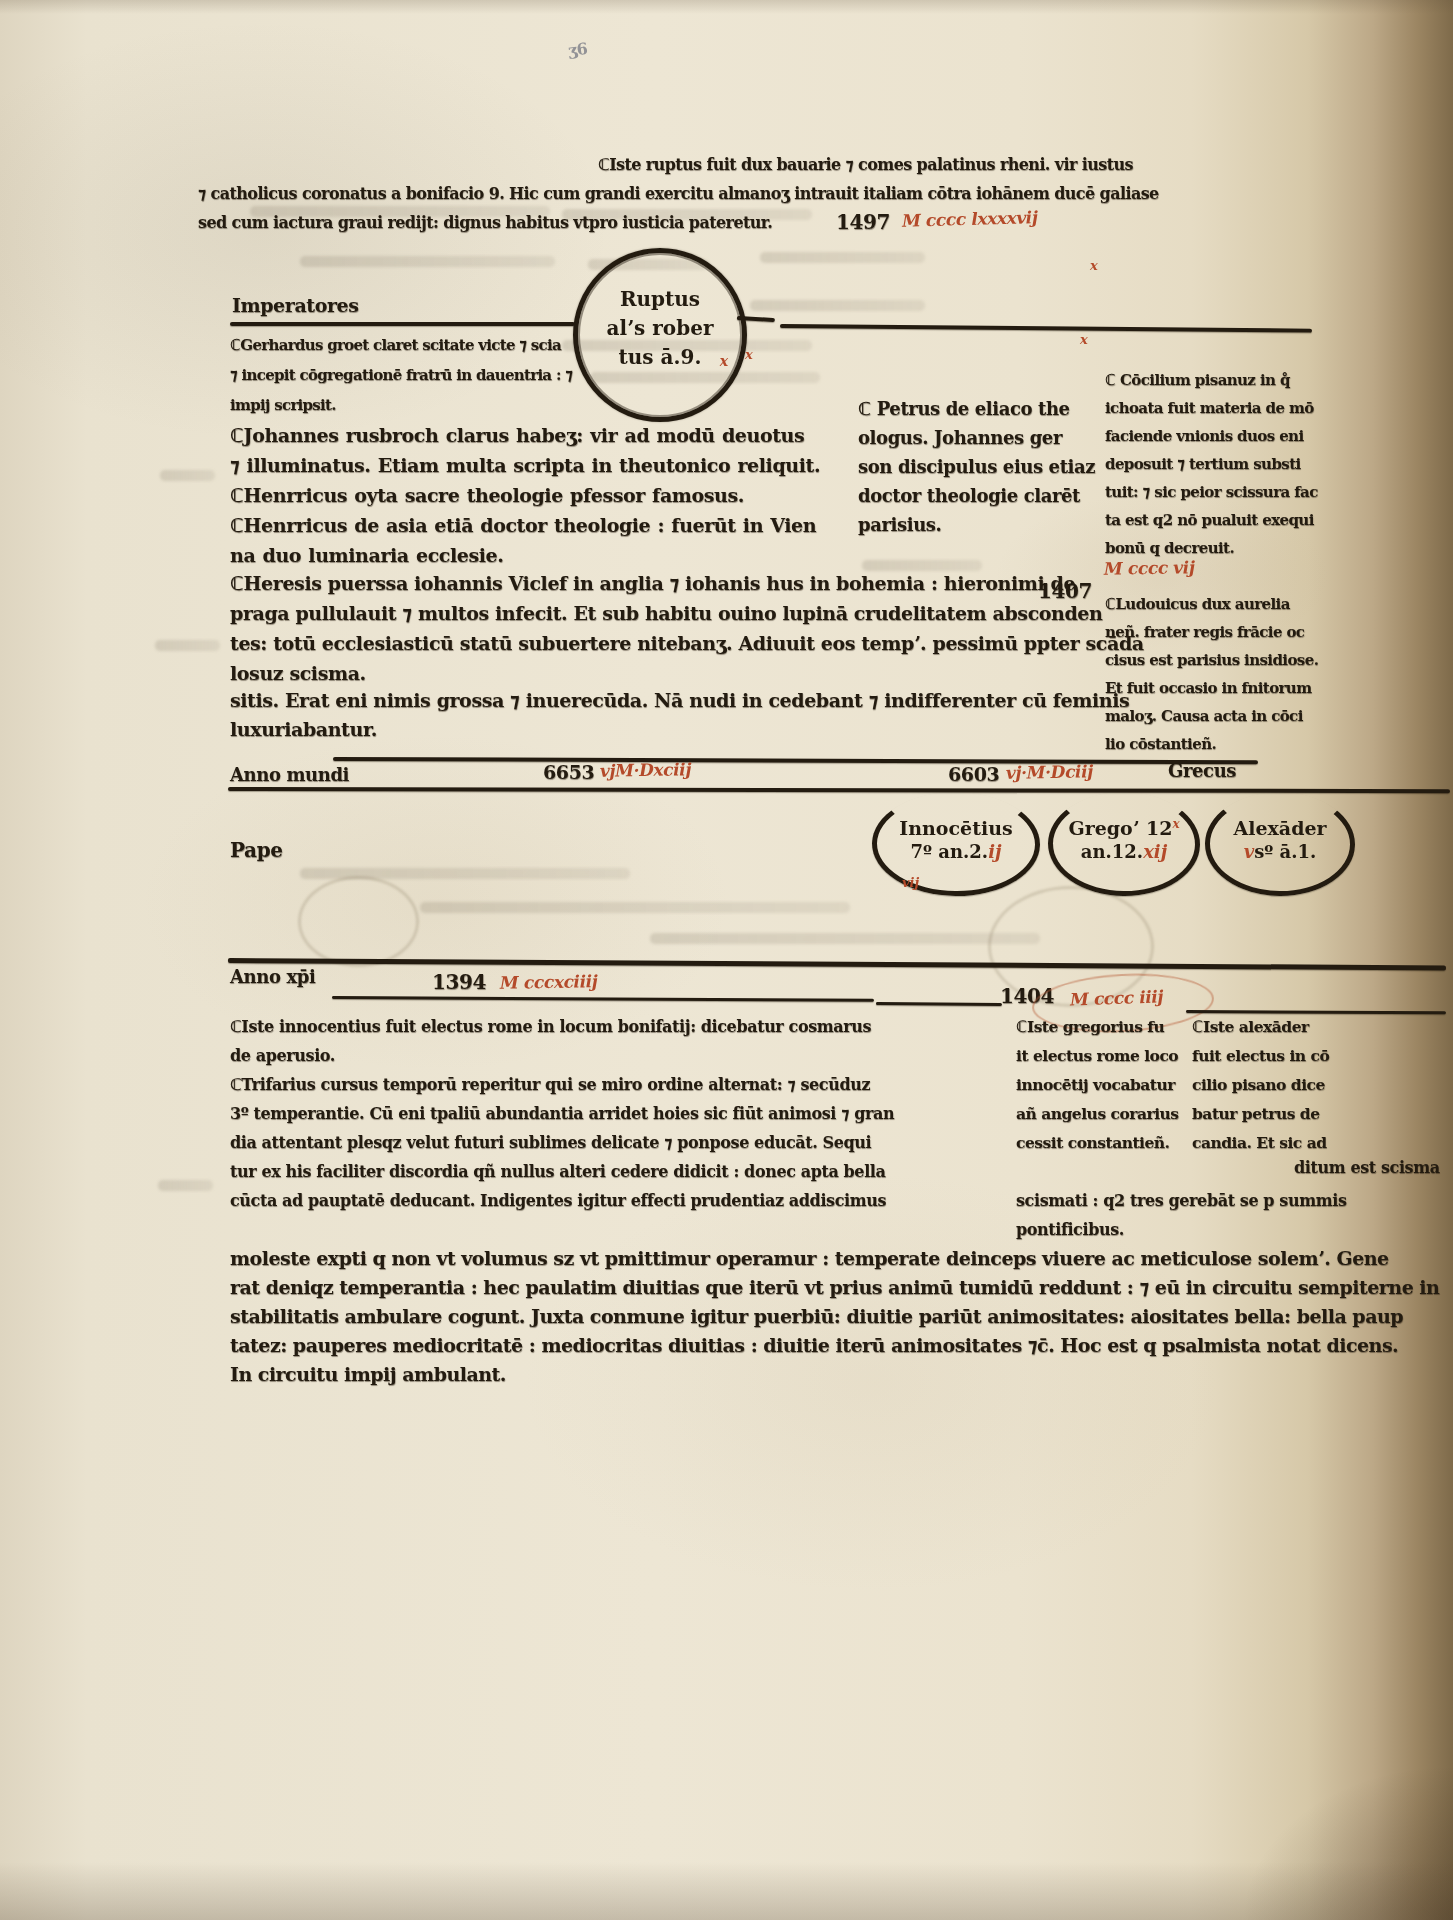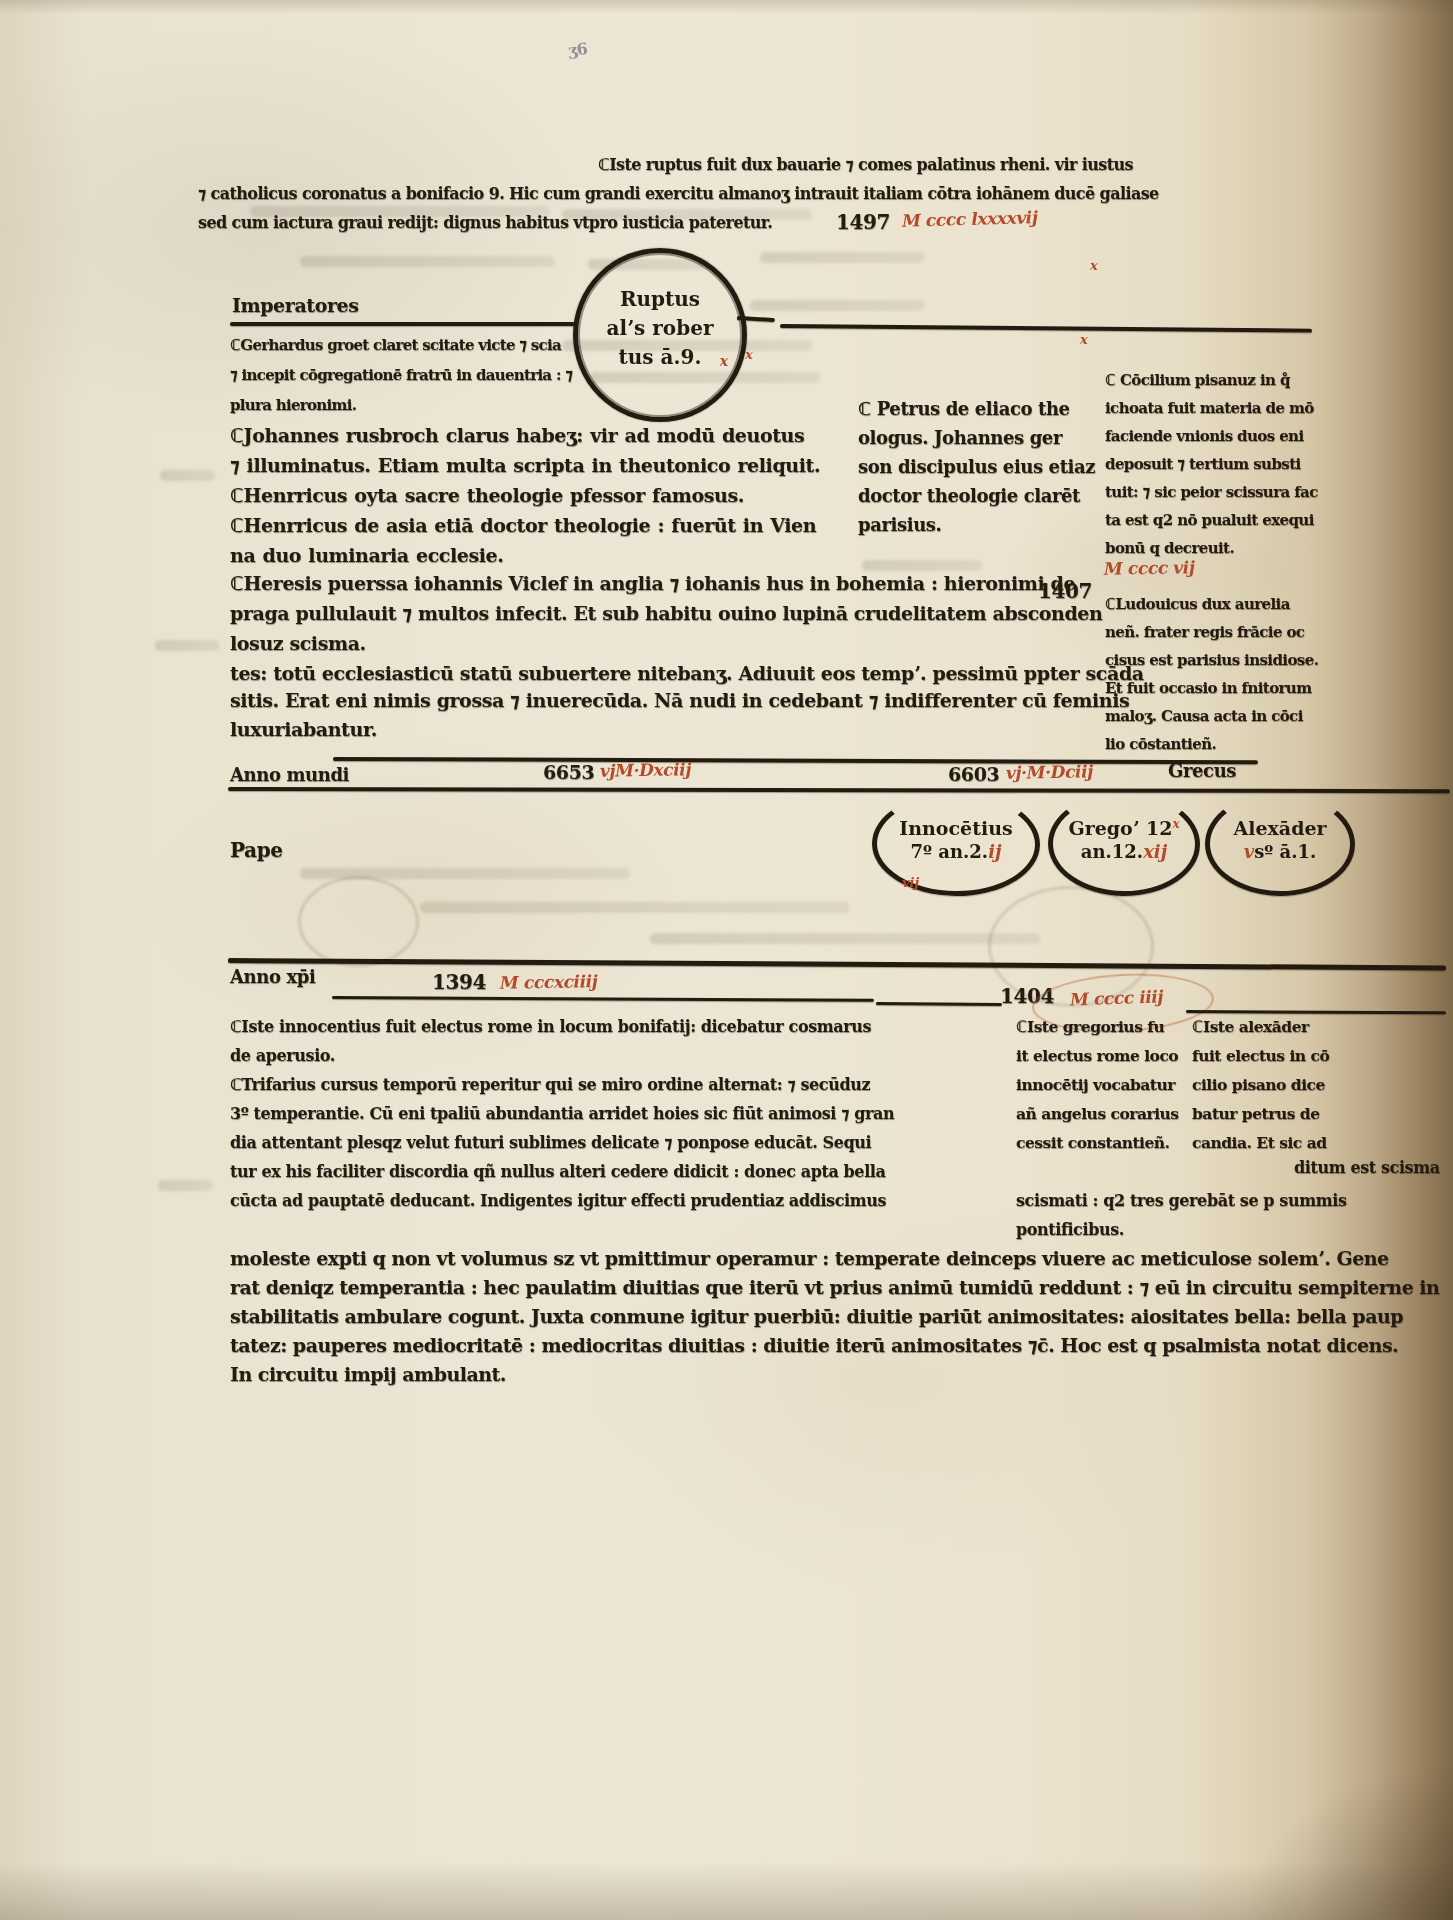--- a/index.html
+++ b/index.html
@@ -146,21 +146,21 @@
     <div class="rl">tus ā.9.</div>
     <span class="red rmark">x</span>
   </div>
   <div class="t red margmark" style="left:745px;top:347px">x</div>
   <div class="t red margmark" style="left:1090px;top:258px">x</div>
   <div class="t red margmark" style="left:1080px;top:332px">x</div>
 
   <div class="t" id="b-gerhardus">
       <div class="ln">ℂGerhardus groet claret scitate victe ⁊ scia</div>
       <div class="ln">⁊ incepit cōgregationē fratrū in dauentria : ⁊</div>
-      <div class="ln">plura hieronimi.</div>
+      <div class="ln">impij scripsit.</div>
     </div>
   <div class="t" id="b-johannes">
       <div class="ln">ℂJohannes rusbroch clarus habeʒ: vir ad modū deuotus</div>
       <div class="ln">⁊ illuminatus. Etiam multa scripta in theutonico reliquit.</div>
       <div class="ln">ℂHenrricus oyta sacre theologie pfessor famosus.</div>
       <div class="ln">ℂHenrricus de asia etiā doctor theologie : fuerūt in Vien</div>
       <div class="ln">na duo luminaria ecclesie.</div>
     </div>
 
   <div class="t" id="b-petrus">
@@ -187,22 +187,22 @@
       <div class="ln">neñ. frater regis frācie oc</div>
       <div class="ln">cisus est parisius insidiose.</div>
       <div class="ln">Et fuit occasio in fnitorum</div>
       <div class="ln">maloʒ. Causa acta in cōci</div>
       <div class="ln">lio cōstantieñ.</div>
     </div>
 
   <div class="t" id="b-heresis1">
       <div class="ln">ℂHeresis puerssa iohannis Viclef in anglia ⁊ iohanis hus in bohemia : hieronimi de</div>
       <div class="ln">praga pullulauit ⁊ multos infecit. Et sub habitu ouino lupinā crudelitatem absconden</div>
+      <div class="ln">tes: totū ecclesiasticū statū subuertere nitebanʒ. Adiuuit eos tempʼ. pessimū ppter scāda</div>
       <div class="ln">losuz scisma.</div>
-      <div class="ln">tes: totū ecclesiasticū statū subuertere nitebanʒ. Adiuuit eos tempʼ. pessimū ppter scāda</div>
     </div>
   <div class="t" id="b-heresis2">
       <div class="ln">sitis. Erat eni nimis grossa ⁊ inuerecūda. Nā nudi in cedebant ⁊ indifferenter cū feminis</div>
       <div class="ln">luxuriabantur.</div>
     </div>
 
   <div class="rule" style="left:333px;top:757px;width:925px;transform:rotate(0.2deg)"></div>
   <div class="t" id="lbl-anno-mundi">Anno mundi</div>
   <div class="t" id="am-l">6653</div>
   <div class="t red" id="am-l-a">vjM·Dxciij</div>

